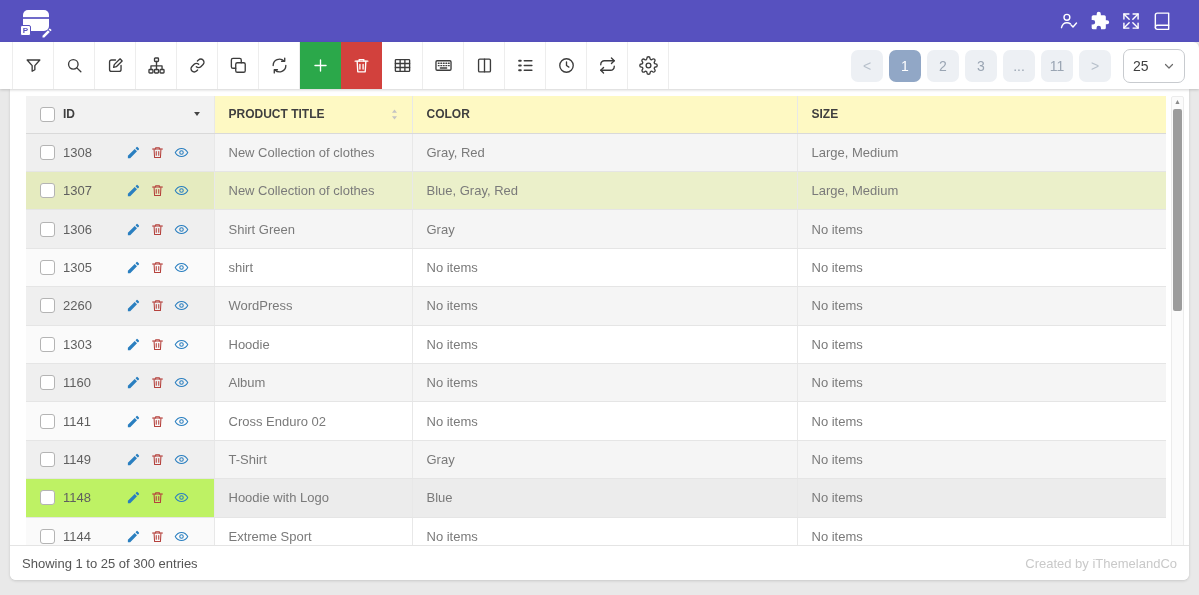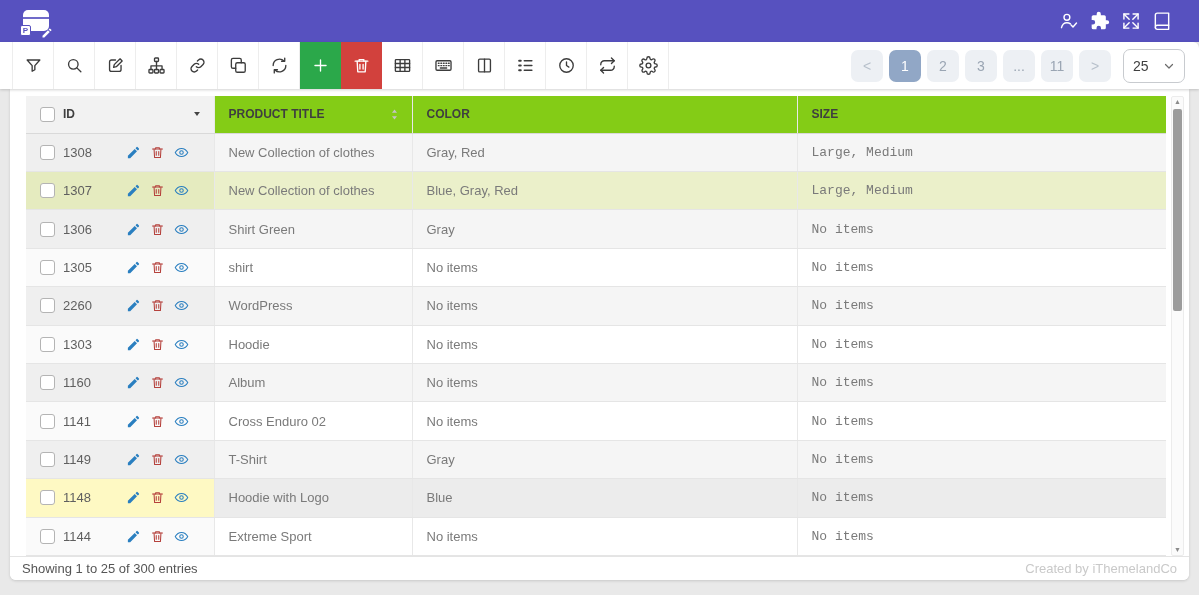--- a/index.html
+++ b/index.html
@@ -36,48 +36,48 @@
   .pg.active{background:var(--pg-active); color:#fff;}
   .pagesize{width:62px; height:34px; background:#fff; border:1px solid #c8cbcf; border-radius:7px; display:flex; align-items:center; justify-content:space-between; padding:0 9px; font-size:14px; color:#3f3f3f; cursor:pointer;}
   .pagesize svg{width:12px; height:12px; color:#6b6b6b;}
 
   
   .content{padding:0 10px;}
   .card{background:#fff; height:491px; border-radius:0 0 6px 6px; box-shadow:0 1px 3px rgba(0,0,0,.15); position:relative; overflow:hidden;}
   .table-zone{display:flex; height:467px; overflow:hidden; padding:7px 4px 0 16px;}
   table{border-collapse:collapse; table-layout:fixed; width:1140px; flex:0 0 auto;}
   col.c1{width:188px;} col.c2{width:198px;} col.c3{width:385px;} col.c4{width:369px;}
-  th{height:37px; background:#84cc16; border-bottom:1px solid #d9d9d9; border-right:1px solid #e8e8e8; font-size:12px; font-weight:bold; color:#3f3f3f; text-align:left; padding:0 12px 0 14px;}
+  th{height:37px; background:#fef9c3; border-bottom:1px solid #d9d9d9; border-right:1px solid #e8e8e8; font-size:12px; font-weight:bold; color:#3f3f3f; text-align:left; padding:0 12px 0 14px;}
   th:last-child{border-right:none;}
   td{height:26px; border-bottom:1px solid #e5e5e5; border-right:1px solid #e8e8e8; font-size:13px; color:#7a7a7a; padding:0 14px;}
-  td:last-child{border-right:none;font-family:Liberation Mono, monospace;}
+  td:last-child{border-right:none;}
   .hcell{display:flex; align-items:center; gap:8px;}
   .hcell .caret{margin-left:auto; color:#444; width:10px; height:10px; display:flex;}
   .hcell .sortboth{margin-left:auto; color:#c4c4c4; width:11px; height:13px; display:flex;}
   .hcell .caret svg,.hcell .sortboth svg{width:100%; height:100%;}
   input.cb{appearance:none; -webkit-appearance:none; width:15px; height:15px; border:1px solid #b4b4b4; border-radius:3px; background:#fff; cursor:pointer; flex:0 0 auto;}
   .idcell{display:flex; align-items:center;}
   .idnum{margin-left:8px; width:52px; color:#5f5f5f;}
   .actions{display:flex; gap:8px; margin-left:10px; align-items:center;}
   .act{width:16px; height:16px; display:flex; align-items:center; justify-content:center; cursor:pointer; background:none; border:none; padding:0;}
   .act svg{width:15px; height:15px;}
   .act.edit{color:#2a7fc0;} .act.del{color:#b5413c;} .act.view{color:#2a7fc0;}
   tr.stripe td{background:#f5f5f5;} tr.stripe td.sorted{background:#efefef;}
   tr.plain td{background:#fff;} tr.plain td.sorted{background:#fafafa;}
   tr.selected td{background:var(--row-selected);} tr.selected td.sorted{background:#e5ebbf;}
-  tr.hoverrow td{background:var(--row-hover);} tr.hoverrow td.sorted{background:#fef9c3;}
+  tr.hoverrow td{background:var(--row-hover);} tr.hoverrow td.sorted{background:#bef264;}
   th.sorted-h{background:#f2f2f2;}
 
   
   .vscroll{width:13px; height:460px; margin-left:5px; position:relative; background:#fbfbfb; border:1px solid #ececec; border-radius:2px; flex:0 0 auto;}
   .vs-arrow{position:absolute; left:0; width:100%; text-align:center; font-size:7px; color:#8a8a8a; line-height:8px; cursor:pointer;}
   .vs-up{top:1px;} .vs-down{bottom:1px;}
   .vs-thumb{position:absolute; left:1px; top:12px; width:9px; height:202px; background:#9c9c9c; border-radius:2px; cursor:grab;}
 
-  .card-footer{position:absolute; left:0; right:0; bottom:0; height:24px; border-top:1px solid #e4e4e4; background:#fff; display:flex; align-items:center; justify-content:space-between; padding:0 12px; font-size:13px;}
+  .card-footer{position:absolute; left:0; right:0; bottom:0; height:35px; border-top:1px solid #e4e4e4; background:#fff; display:flex; align-items:center; justify-content:space-between; padding:0 12px; font-size:13px;}
   .cf-left{color:#555;}
   .cf-right{color:#c9c9c9;}
 </style>
 </head>
 <body>
 
 <header class="appbar">
   <div class="logo">
     <div class="logo-box"></div>
     <div class="logo-lid"></div>

